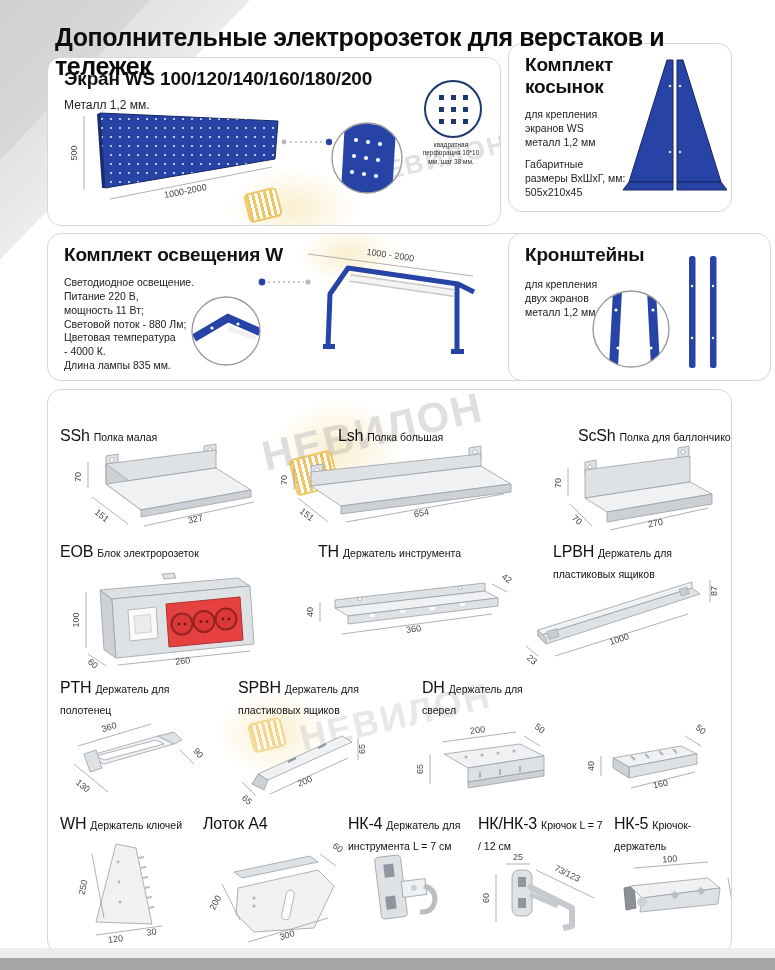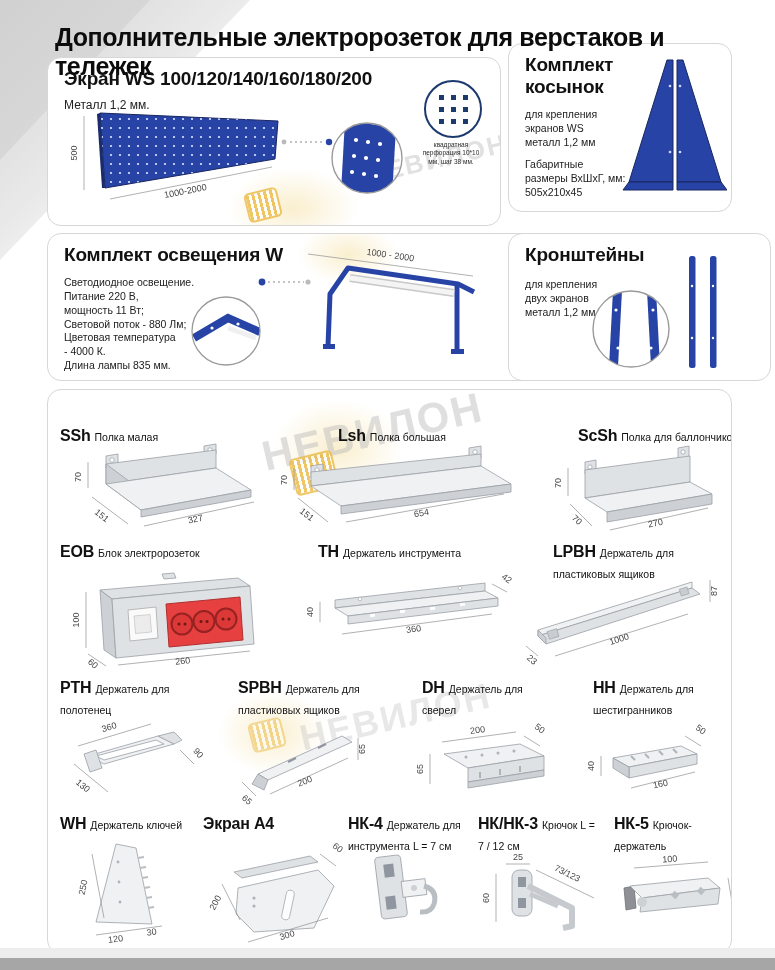--- a/index.html
+++ b/index.html
@@ -13,21 +13,21 @@
     background:#cdcdcd;clip-path:polygon(0 0,100% 0,0 100%);}
   .page-title{position:absolute;left:55px;top:6px;width:690px;font-size:25px;font-weight:bold;
     letter-spacing:-0.4px;color:#0c0c0c;z-index:2;}
   .panel{position:absolute;background:#fff;border:1.6px solid #d7d7d7;border-radius:14px;
     overflow:hidden;z-index:1;}
   .ptitle{position:absolute;left:16px;top:10px;font-size:19px;font-weight:bold;
     letter-spacing:-0.2px;line-height:1.15;z-index:3;}
   .ptext{position:absolute;font-size:10.5px;line-height:1.32;color:#222;z-index:3;
     white-space:pre-line;}
   .item-head{position:absolute;line-height:1.3;z-index:3;}
-  .code{font-size:16px;font-weight:bold;letter-spacing:-0.2px;}
+  .code{font-size:16px;font-weight:normal;letter-spacing:-0.2px;}
   .name{font-size:10.5px;margin-left:4px;}
   .nowrap{white-space:nowrap;}
   .drw{position:absolute;z-index:2;}
   
   .f1{fill:#eff1f3;}.f2{fill:#dfe2e5;}.f3{fill:#cdd1d5;}
   .st{stroke:#9aa0a6;stroke-width:.8;stroke-linejoin:round;}
   .bf{fill:#2743a6;}.bst{stroke:#18265f;stroke-width:1;stroke-linejoin:round;}
   .dimline{stroke:#8f8f8f;stroke-width:.7;fill:none;}
   text.dim{font-size:9px;fill:#474747;}
   text.dim.mid{text-anchor:middle;}
@@ -380,23 +380,20 @@
     <line x1="92" y1="63" x2="92" y2="69" stroke="#aeb3b8" stroke-width="2"></line>
     <line x1="112" y1="60" x2="112" y2="66" stroke="#aeb3b8" stroke-width="2"></line>
     <line class="dimline" x1="34" y1="36" x2="108" y2="26"></line>
     <text class="dim mid" x="70" y="27" transform="rotate(-8 70 27)">200</text>
     <line class="dimline" x1="116" y1="30" x2="132" y2="40"></line>
     <text class="dim mid" x="130" y="25" transform="rotate(35 130 25)">50</text>
     <line class="dimline" x1="22" y1="48" x2="22" y2="78"></line>
     <text class="dim mid" x="15" y="63" transform="rotate(-90 15 63)">65</text>
   </svg>
 
-  <div class="item-head" style="left:545px;top:288px;width:135px;">
-    <span class="code">HH</span><span class="name">Держатель для шестигранников</span>
-  </div>
   <svg class="drw" style="left:535px;top:316px;" width="140" height="100" viewBox="0 0 140 100">
     <polygon class="f1 st" points="30,52 98,40 114,48 46,61"></polygon>
     <line x1="48" y1="50" x2="52" y2="54" stroke="#aeb3b8" stroke-width="2"></line>
     <line x1="62" y1="48" x2="66" y2="52" stroke="#aeb3b8" stroke-width="2"></line>
     <line x1="76" y1="45" x2="80" y2="49" stroke="#aeb3b8" stroke-width="2"></line>
     <line x1="90" y1="43" x2="94" y2="47" stroke="#aeb3b8" stroke-width="2"></line>
     <polygon class="f2 st" points="46,61 114,48 114,58 46,72"></polygon>
     <polygon class="f3 st" points="30,52 46,61 46,72 30,62"></polygon>
     <line class="dimline" x1="102" y1="30" x2="118" y2="40"></line>
     <text class="dim mid" x="116" y="26" transform="rotate(35 116 26)">50</text>
@@ -423,21 +420,21 @@
       <circle cx="63" cy="44" r="1.4" fill="#aeb3b8"></circle>
     <circle cx="64" cy="64" r="1.4" fill="#aeb3b8"></circle>
     <line class="dimline" x1="36" y1="16" x2="48" y2="80"></line>
     <text class="dim mid" x="30" y="50" transform="rotate(-78 30 50)">250</text>
     <line class="dimline" x1="40" y1="97" x2="106" y2="88"></line>
     <text class="dim mid" x="60" y="104" transform="rotate(-8 60 104)">120</text>
     <text class="dim mid" x="96" y="97" transform="rotate(-8 96 97)">30</text>
   </svg>
 
   <div class="item-head nowrap" style="left:155px;top:424px;">
-    <span class="code">Экран А4</span>
+    <span class="code">Лоток А4</span>
   </div>
   <svg class="drw" style="left:148px;top:446px;" width="150" height="115" viewBox="0 0 150 115">
     <polygon class="f2 st" points="38,36 114,20 122,26 46,42"></polygon>
     <polygon class="f1 st" points="42,52 122,34 138,50 118,92 58,96 40,78"></polygon>
     <rect x="88" y="54" width="8" height="30" rx="4" fill="#fdfdfd" stroke="#a9aeb3" stroke-width=".8" transform="rotate(12 92 69)"></rect>
     <circle cx="58" cy="62" r="1.6" fill="#aeb3b8"></circle>
       <circle cx="58" cy="70" r="1.6" fill="#aeb3b8"></circle>
     <line class="dimline" x1="124" y1="18" x2="140" y2="30"></line>
     <text class="dim mid" x="140" y="14" transform="rotate(38 140 14)">60</text>
     <line class="dimline" x1="26" y1="48" x2="44" y2="84"></line>

